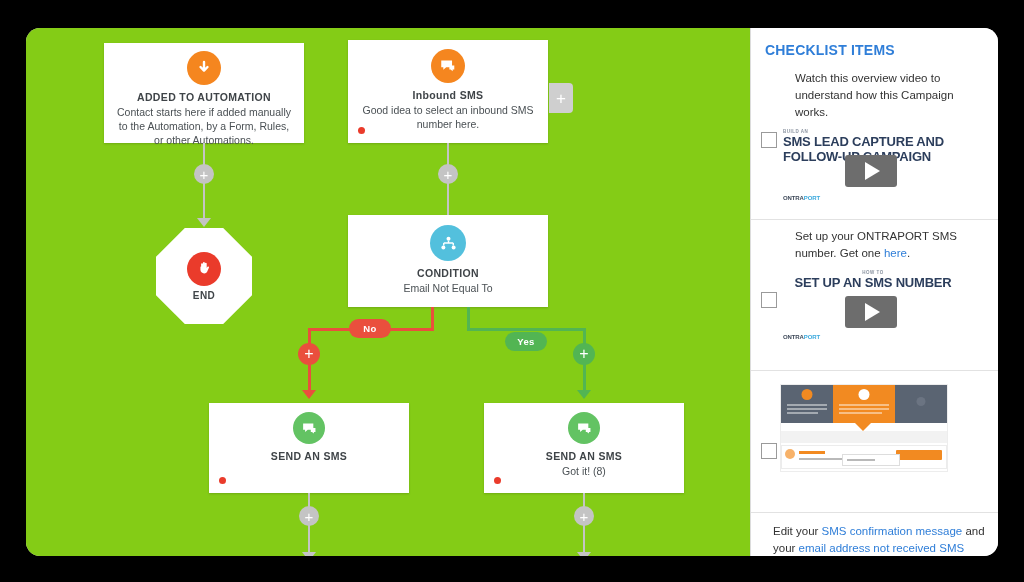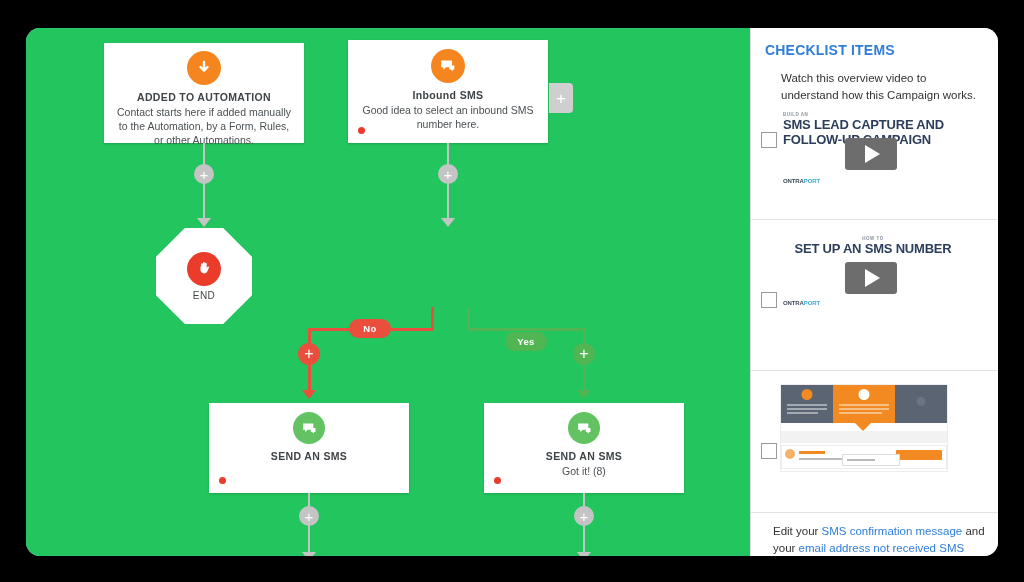--- a/index.html
+++ b/index.html
@@ -4,21 +4,21 @@
 <style>
   html,body{margin:0;padding:0;background:#000;}
   body{width:1024px;height:582px;overflow:hidden;font-family:"Liberation Sans",sans-serif;}
   #root{position:relative;width:1024px;height:582px;background:#000;}
 
   
   .window{position:absolute;left:26px;top:28px;width:972px;height:528px;
           background:#e0e0e0;border-radius:14px;overflow:hidden;}
 
   
-  .canvas{position:absolute;left:0;top:0;width:724px;height:528px;background:#22c55e;overflow:hidden;}
+  .canvas{position:absolute;left:0;top:0;width:724px;height:528px;background:#84cc16;overflow:hidden;}
 
   
   .node{position:absolute;background:#fff;box-shadow:0 1px 2px rgba(0,0,0,.16);}
   .node .nicon{width:40px;height:40px;border-radius:50%;margin:12px auto 6px auto;
                display:flex;align-items:center;justify-content:center;}
   .node .ntitle{font-size:10.5px;font-weight:bold;color:#3f4448;text-align:center;
                 letter-spacing:.35px;}
   .node .nsub{font-size:10.5px;color:#4a5054;text-align:center;line-height:14px;
               padding:2px 12px 0 12px;}
   .reddot{position:absolute;left:10px;bottom:9px;width:7px;height:7px;border-radius:50%;background:#ea3b2b;}
@@ -26,21 +26,21 @@
   .addtab{position:absolute;width:24px;height:30px;background:#cfcfcf;
           border-radius:0 4px 4px 0;display:flex;align-items:center;justify-content:center;
           color:#fff;font-size:17px;line-height:1;font-weight:300;}
 
   
   .octagon{position:absolute;width:96px;height:96px;background:#fff;
            clip-path:polygon(30% 0,70% 0,100% 30%,100% 70%,70% 100%,30% 100%,0 70%,0 30%);
            display:flex;flex-direction:column;align-items:center;justify-content:center;}
   .octagon .stop{width:34px;height:34px;border-radius:50%;background:#ea3b2b;
                  display:flex;align-items:center;justify-content:center;color:#fff;font-size:18px;}
-  .octagon .endlbl{font-size:10px;font-weight:normal;color:#3f4448;margin-top:4px;letter-spacing:.4px;}
+  .octagon .endlbl{font-size:10px;font-weight:bold;color:#3f4448;margin-top:4px;letter-spacing:.4px;}
 
   
   .vline{position:absolute;width:2px;background:#c4c4c4;}
   .hline{position:absolute;height:3px;}
   .vline3{position:absolute;width:3px;}
   .plusnode{position:absolute;width:20px;height:20px;border-radius:50%;background:#c4c4c4;
             display:flex;align-items:center;justify-content:center;color:#fff;font-size:15px;line-height:1;}
   .plusnode.red{background:#ea4f3d;width:22px;height:22px;font-size:16px;}
   .plusnode.green{background:#52b553;width:22px;height:22px;font-size:16px;}
   .arrow{position:absolute;width:0;height:0;border-left:7px solid transparent;
@@ -51,21 +51,21 @@
         font-weight:bold;display:flex;align-items:center;justify-content:center;letter-spacing:.3px;}
   .pill.no{background:#ea4f3d;width:42px;}
   .pill.yes{background:#52b553;width:42px;}
 
   
   .panel{position:absolute;right:0;top:0;width:248px;height:528px;background:#fff;
          border-left:1px solid #dcdcdc;box-sizing:border-box;overflow:hidden;}
   .panel-title{color:#2f7ed8;font-size:14px;font-weight:bold;letter-spacing:.2px;
                padding:14px 0 4px 14px;}
   .ci{border-bottom:1px solid #e2e2e2;padding:8px 12px 10px 12px;position:relative;box-sizing:border-box;}
-  .ci .ctext{font-size:11.5px;color:#333;line-height:17px;margin-left:18px;}
+  .ci .ctext{font-size:11.5px;color:#333;line-height:17px;margin-left:32px;}
   .ci .ctext a{color:#2f7ed8;text-decoration:none;}
   .cbox{position:absolute;left:10px;width:14px;height:14px;border:1.5px solid #9a9a9a;background:#fff;}
 
   
   .vthumb{position:relative;margin:8px 0 0 18px;width:182px;height:74px;background:#fff;overflow:hidden;}
   .vkicker{font-size:4.5px;color:#8a93a0;font-weight:bold;letter-spacing:.5px;padding-left:2px;}
   .vhead{font-size:13px;font-weight:bold;color:#2c3e5c;line-height:15px;padding-left:2px;letter-spacing:-.2px;}
   .playbtn{position:absolute;width:52px;height:32px;background:#6d6d6d;border-radius:3px;
            display:flex;align-items:center;justify-content:center;}
   .playtri{width:0;height:0;border-top:9px solid transparent;border-bottom:9px solid transparent;
@@ -132,20 +132,32 @@
 
       <div class="octagon" style="left:130px;top:200px;">
         <div class="stop">
           <svg width="17" height="17" viewBox="0 0 20 20">
             <path d="M6 8.5V4.8a1.1 1.1 0 0 1 2.2 0V8.2V3.4a1.1 1.1 0 0 1 2.2 0V8.2V4.2a1.1 1.1 0 0 1 2.2 0V9.4l.9-1.4a1 1 0 0 1 1.7 1l-1.6 3.6c-.7 2-2 3.2-4 3.2-2.5 0-4.4-1.6-4.4-4.2V8.5a1.1 1.1 0 0 1 2.2 0z" fill="#fff"></path>
           </svg>
         </div>
         <div class="endlbl">END</div>
       </div>
 
+      <div class="node" style="left:322px;top:187px;width:200px;height:92px;">
+        <div class="nicon" style="background:#53c0dd;width:36px;height:36px;margin-top:10px;">
+          <svg width="19" height="19" viewBox="0 0 20 20">
+            <circle cx="10" cy="5" r="2.1" fill="#fff"></circle>
+            <circle cx="4.6" cy="14.2" r="2.1" fill="#fff"></circle>
+            <circle cx="15.4" cy="14.2" r="2.1" fill="#fff"></circle>
+            <path d="M10 7.1v2.4M10 9.5H5M10 9.5h5M5 9.5v2.7M15 9.5v2.7" stroke="#fff" stroke-width="1.5" fill="none"></path>
+          </svg>
+        </div>
+        <div class="ntitle">CONDITION</div>
+        <div class="nsub">Email Not Equal To</div>
+      </div>
 
       <div class="vline3" style="left:405px;top:279px;height:24px;background:#ea4f3d;"></div>
       <div class="hline" style="left:282px;top:300px;width:125px;background:#ea4f3d;border-radius:2px;"></div>
       <div class="vline3" style="left:282px;top:300px;height:22px;background:#ea4f3d;"></div>
       <div class="pill no" style="left:323px;top:291px;">No</div>
       <div class="plusnode red" style="left:272px;top:315px;">+</div>
       <div class="vline3" style="left:282px;top:336px;height:30px;background:#ea4f3d;"></div>
       <div class="arrow red" style="left:276px;top:362px;"></div>
 
       <div class="vline3" style="left:441px;top:279px;height:24px;background:#52b553;"></div>
@@ -199,20 +211,23 @@
             <div class="playtri"></div>
           </div>
           <div class="brandlogo" style="position:absolute;bottom:2px;">
             <span class="b1">ONTRA</span><span class="b2">PORT</span>
           </div>
         </div>
       </div>
 
       <div class="ci" style="height:151px;">
         <div class="cbox" style="top:72px;"></div>
+        <div class="ctext">
+          <span>Set up your ONTRAPORT SMS number. Get one </span><a href="#">here</a><span>.</span>
+        </div>
         <div class="vthumb" style="height:72px;text-align:center;">
           <div class="vkicker">HOW TO</div>
           <div class="vhead">SET UP AN SMS NUMBER</div>
           <div class="playbtn" style="left:64px;top:26px;">
             <div class="playtri"></div>
           </div>
           <div class="brandlogo" style="position:absolute;bottom:2px;">
             <span class="b1">ONTRA</span><span class="b2">PORT</span>
           </div>
         </div>

